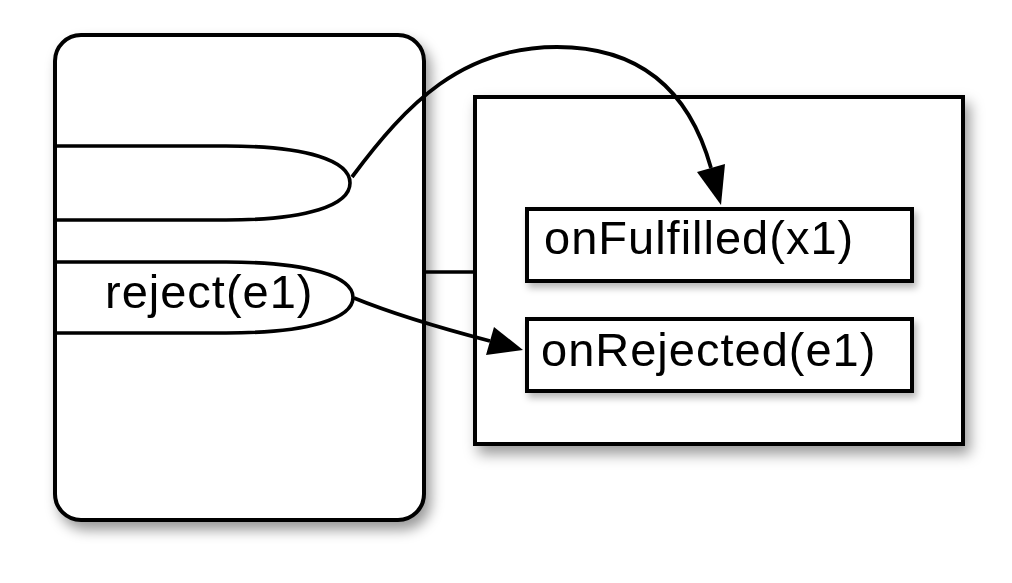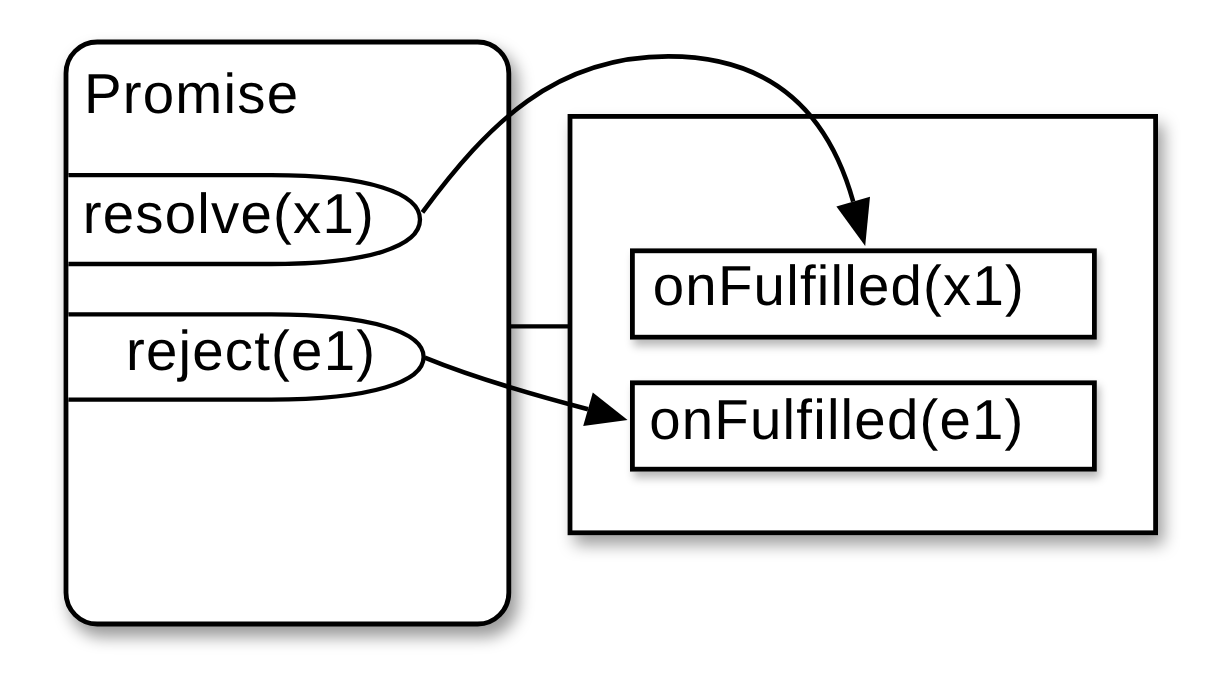--- a/index.html
+++ b/index.html
@@ -61,31 +61,29 @@
     z-index: 2;
     pointer-events: none;
   }
 </style>
 </head>
 <body>
 
 <div class="canvas">
 
   <div class="box promise-box"></div>
-  <div class="label lbl-promise">Promise</div>
-  <div class="label lbl-resolve">resolve(x1)</div>
   <div class="label lbl-reject">reject(e1)</div>
 
   <div class="box then-box"></div>
 
   <div class="box handler-box onfulfilled-box"></div>
   <div class="label lbl-onfulfilled">onFulfilled(x1)</div>
 
   <div class="box handler-box onrejected-box"></div>
-  <div class="label lbl-onrejected">onFulfilled(e1)</div>
+  <div class="label lbl-onrejected">onRejected(e1)</div>
 
   <svg class="overlay" viewBox="0 0 1012 583" xmlns="http://www.w3.org/2000/svg">
 
     <path d="M 57 146 L 226 146 C 308 146, 350 161, 350 183 C 350 205, 308 220, 226 220 L 57 220" fill="#ffffff" stroke="#000000" stroke-width="3.6"></path>
 
     <path d="M 57 262 L 226 262 C 310 262, 353 277, 353 297.5 C 353 318, 310 333, 226 333 L 57 333" fill="#ffffff" stroke="#000000" stroke-width="3.6"></path>
 
     <path d="M 425 272 L 475 272" fill="none" stroke="#000000" stroke-width="3.6"></path>
 
     <path d="M 352 177 C 407 103, 462 47, 557 47 C 649 47, 692 100, 711 168" fill="none" stroke="#000000" stroke-width="3.8"></path>

